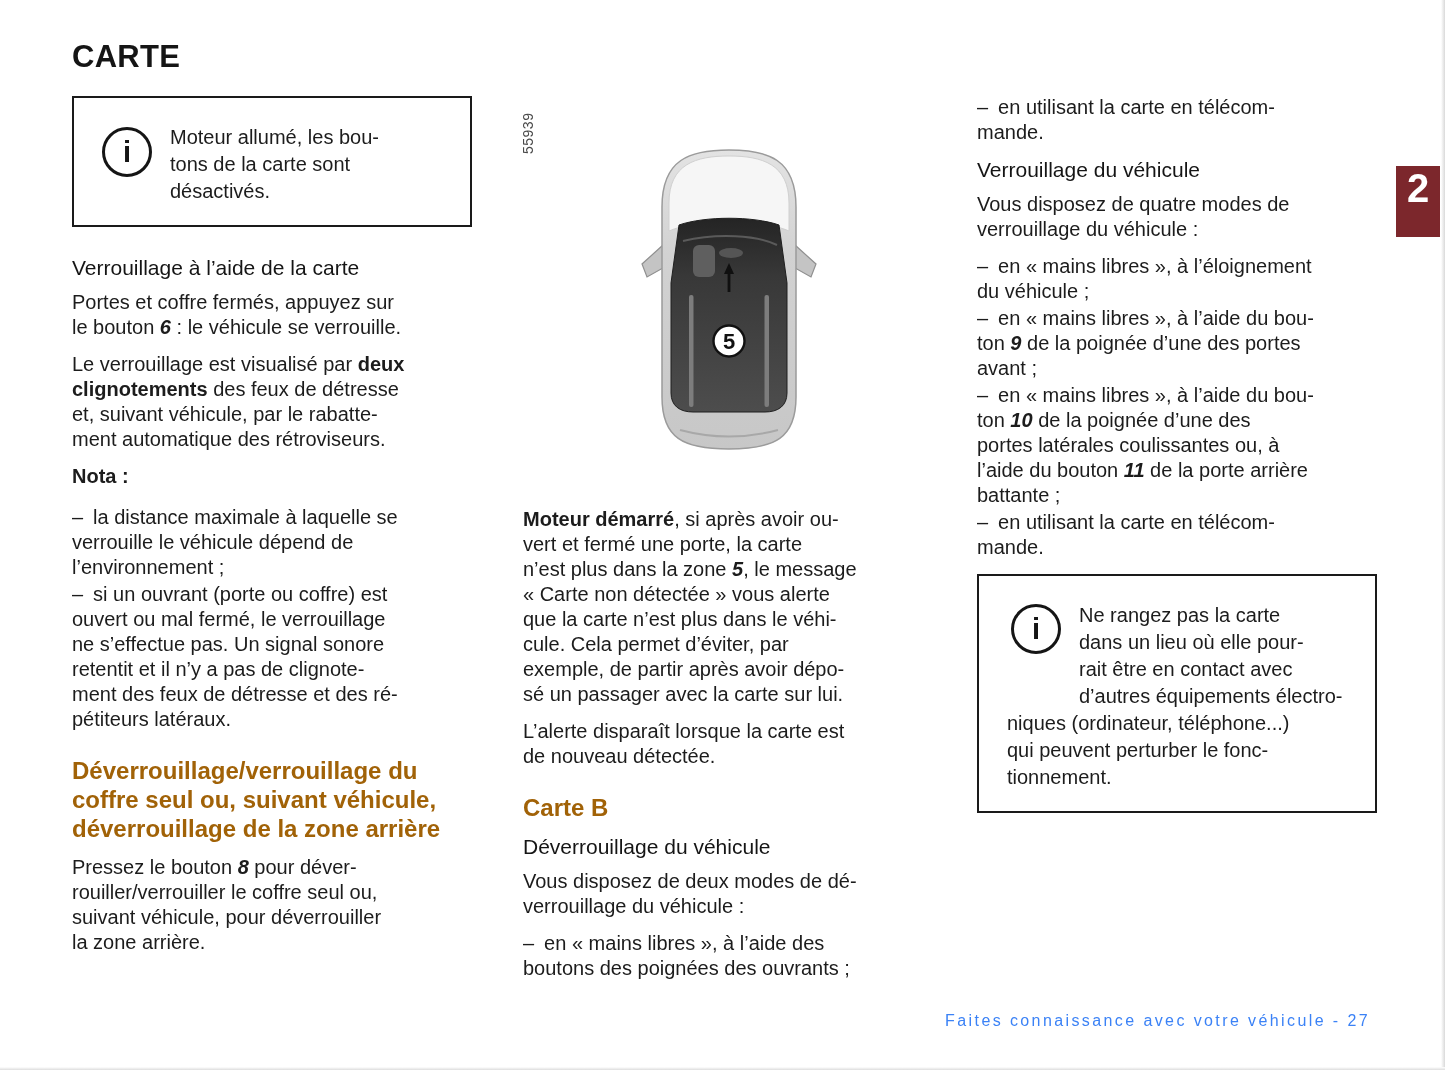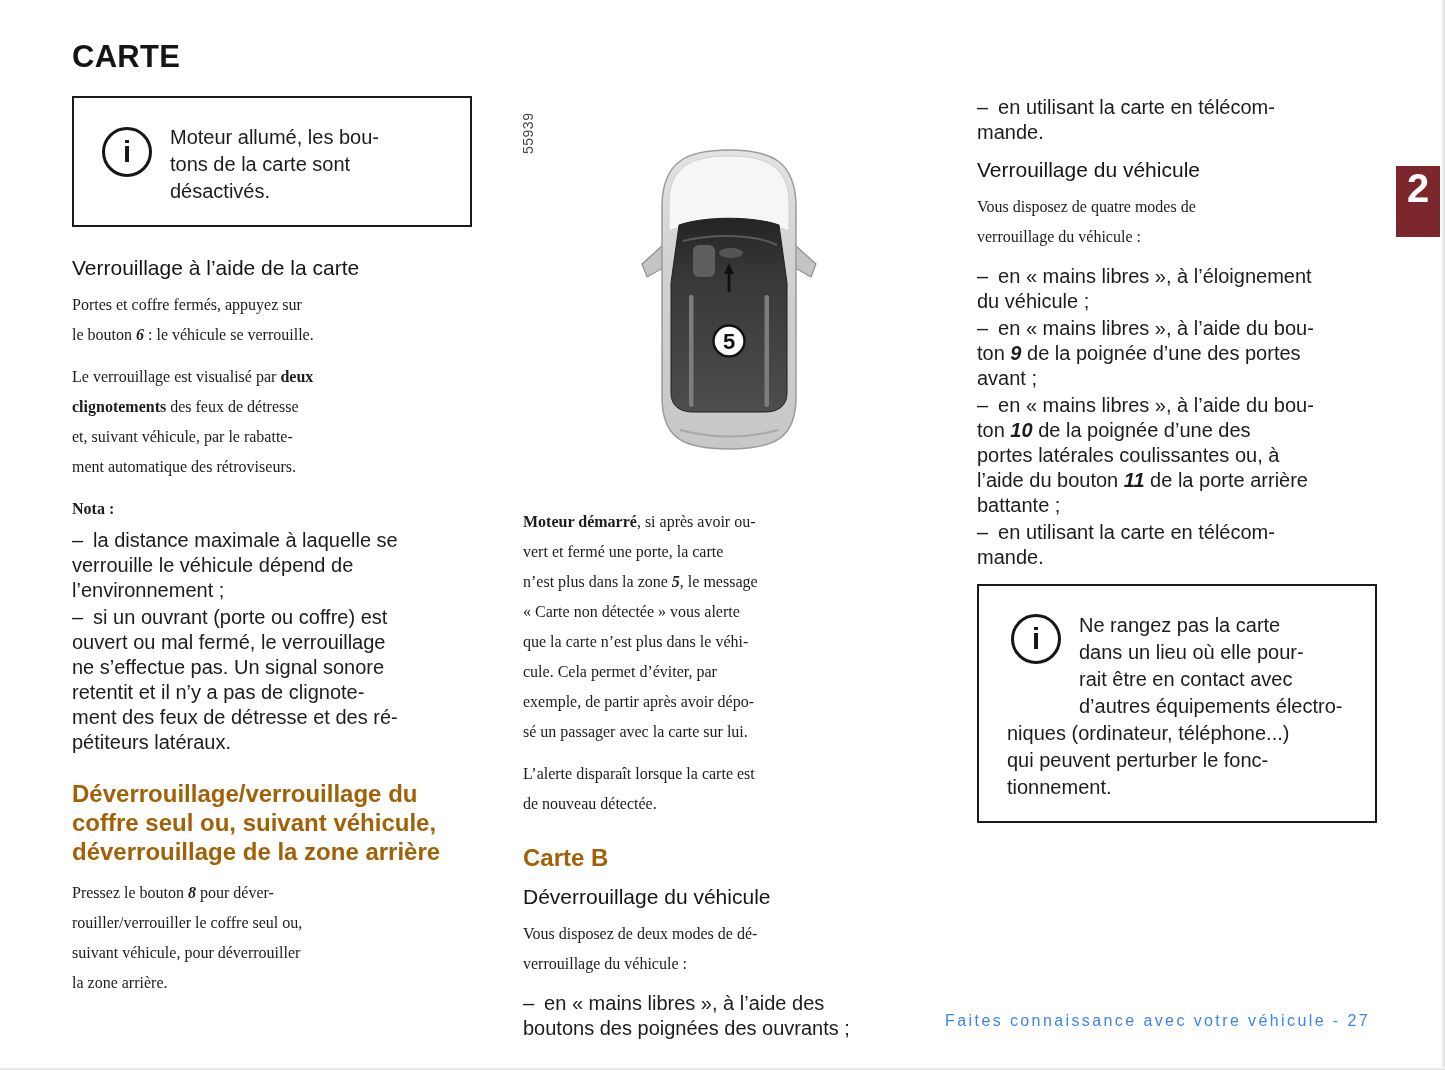--- a/index.html
+++ b/index.html
@@ -11,21 +11,21 @@
   .page-edge-bottom{position:absolute;left:0;bottom:0;width:100%;height:3px;background:linear-gradient(to bottom,#ffffff,#dddddd);}
 
   .col{position:absolute;width:400px;}
   .col-left{left:72px;top:40px;}
   .col-mid{left:523px;top:85px;}
   .col-right{left:977px;top:95px;}
 
   h1.doc-title{font-size:31px;line-height:34px;font-weight:700;margin:0 0 22px 0;color:#151515;letter-spacing:.3px;}
   h2.sec{font-size:24px;line-height:29px;font-weight:700;margin:24px 0 12px 0;color:#a16207;white-space:pre-line;}
   h3.sub{font-size:21px;line-height:25px;font-weight:400;margin:12px 0 10px 0;color:#151515;}
-  p.body, div.body{font-size:16px;line-height:30px;margin:0 0 12px 0;white-space:pre-line;font-family:Liberation Serif, serif;}
+  p.body, div.body{font-size:20px;line-height:25px;margin:0 0 12px 0;white-space:pre-line;}
   div.item{font-size:20px;line-height:25px;margin:0 0 2px 0;white-space:pre-line;}
   .s-b{font-weight:700;}
   .s-bi{font-weight:700;font-style:italic;}
 
   .info-box{border:2px solid #1a1a1a;padding:26px 24px 20px 24px;margin:0 0 28px 0;}
   .info-box .box-text{font-size:20px;line-height:27px;white-space:pre-line;display:block;}
   .info-icon{
     float:left;width:44px;height:44px;border:3.5px solid #151515;border-radius:50%;
     text-align:center;line-height:44px;font-size:29px;font-weight:600;color:#151515;
     margin:3px 18px 20px 4px;font-style:normal;
@@ -64,21 +64,21 @@
 désactivés.</span>
     </div>
 
     <h3 class="sub">Verrouillage à l’aide de la carte</h3>
     <p class="body"><span>Portes et coffre fermés, appuyez sur
 le bouton </span><span class="s-bi">6</span><span> : le véhicule se verrouille.</span></p>
     <p class="body"><span>Le verrouillage est visualisé par </span><span class="s-b">deux
 clignotements</span><span> des feux de détresse
 et, suivant véhicule, par le rabatte-
 ment automatique des rétroviseurs.</span></p>
-    <p class="body s-b" style="margin-bottom:4px;">Nota :</p>
+    <p class="body s-b" style="margin-bottom:16px;">Nota :</p>
     <div class="item">– la distance maximale à laquelle se
 verrouille le véhicule dépend de
 l’environnement ;</div>
     <div class="item">– si un ouvrant (porte ou coffre) est
 ouvert ou mal fermé, le verrouillage
 ne s’effectue pas. Un signal sonore
 retentit et il n’y a pas de clignote-
 ment des feux de détresse et des ré-
 pétiteurs latéraux.</div>
     <h2 class="sec">Déverrouillage/verrouillage du

